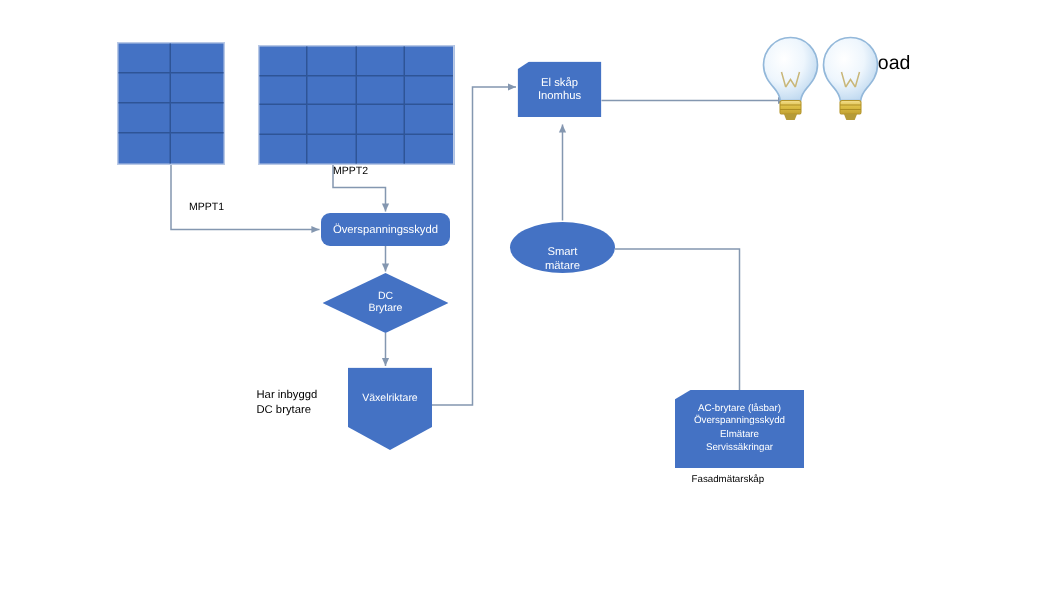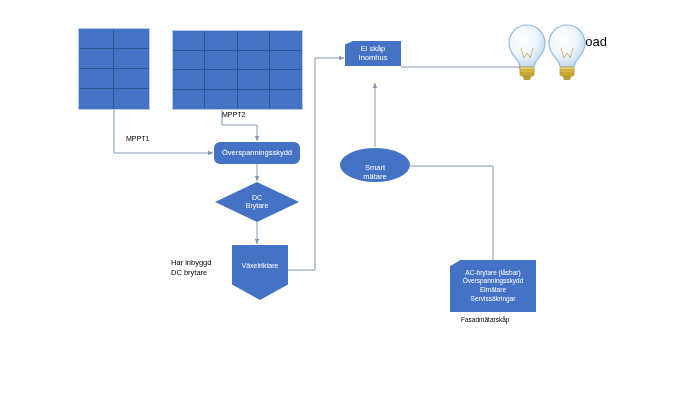--- a/index.html
+++ b/index.html
@@ -40,21 +40,21 @@
       background:#4472C4;clip-path:polygon(50% 0,100% 50%,50% 100%,0 50%);}
   #dc-brytare .lbl{position:relative;z-index:2;font-size:7px;}
 
   
   #vaxelriktare{left:232px;top:245px;width:56px;height:55px;}
   #vaxelriktare .pshape{position:absolute;left:0;top:0;width:100%;height:100%;
       background:#4472C4;clip-path:polygon(0 0,100% 0,100% 72%,50% 100%,0 72%);}
   #vaxelriktare .lbl{position:relative;z-index:2;font-size:7px;margin-bottom:12px;}
 
   
-  #el-skap{left:345px;top:41px;width:56px;height:25px;}
+  #el-skap{left:345px;top:41px;width:56px;height:37px;}
   #el-skap .cshape{position:absolute;left:0;top:0;width:100%;height:100%;
       background:#4472C4;clip-path:polygon(14% 0,100% 0,100% 100%,0 100%,0 14%);}
   #el-skap .lbl{position:relative;z-index:2;font-size:7.5px;}
 
   
   #smart-matare{left:340px;top:148px;width:70px;height:34px;border-radius:50%;
                 background:#4472C4;font-size:7.5px;align-items:flex-end;}
 
   
   #ac-brytare{left:450px;top:260px;width:86px;height:52px;}

